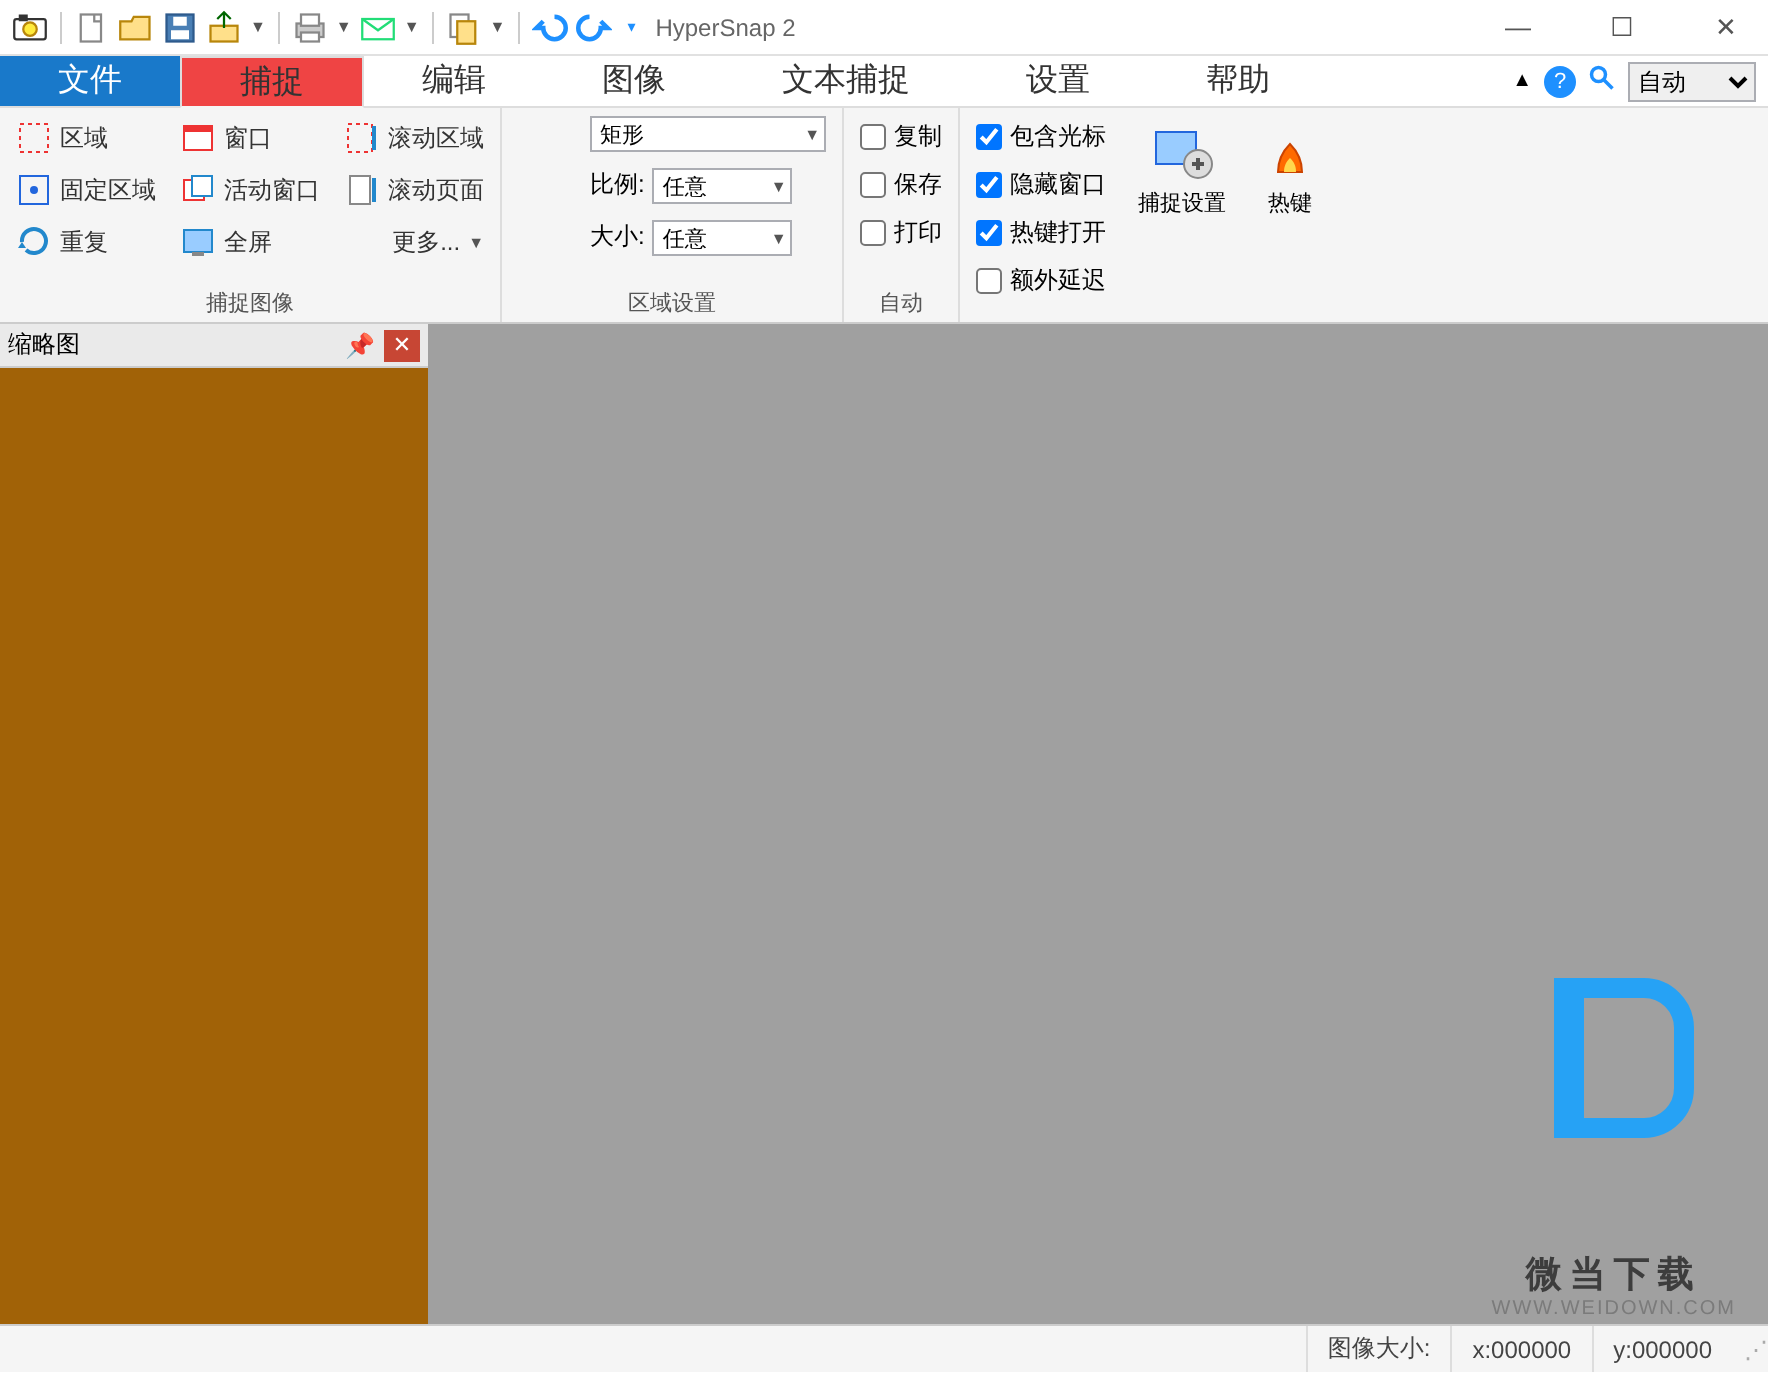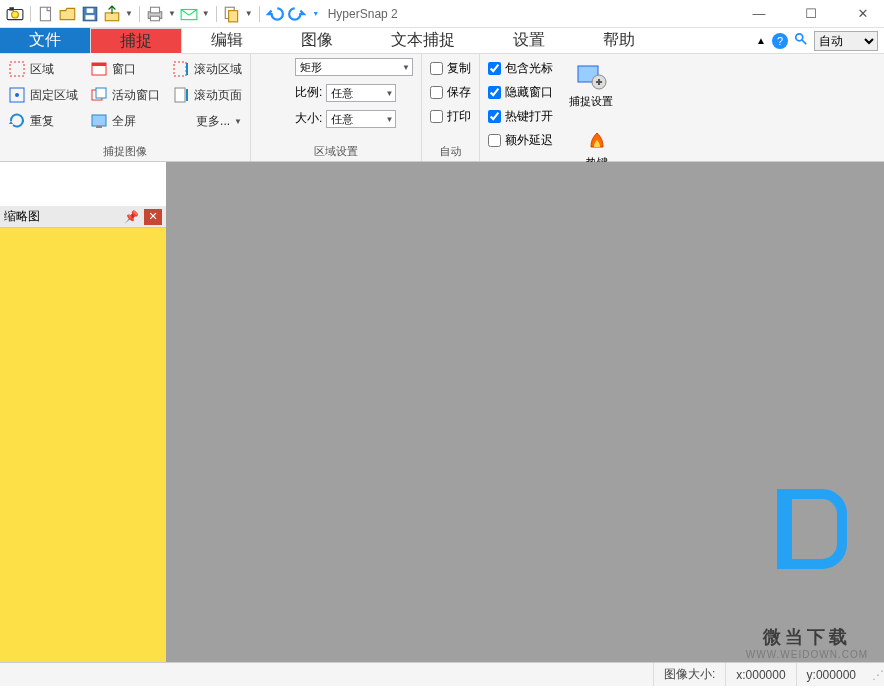--- a/index.html
+++ b/index.html
@@ -31,21 +31,21 @@
 .combo { display: flex; align-items: flex-start; gap: 4px; font-size: 12px; height: 22px; margin-left: 36px; }
 .combo label { white-space: nowrap; }
 .combo .selbox { border: 1px solid #abadb3; background: #fff; width: 70px; height: 18px; display: flex; align-items: center; justify-content: space-between; padding: 0 2px 0 4px; font-size: 11px; }
 .combo.wide .selbox { width: 118px; }
 .chk { display: flex; align-items: center; gap: 4px; font-size: 12px; height: 20px; white-space: nowrap; }
 .chk input { width: 13px; height: 13px; }
 .vbtn { display: flex; flex-direction: column; align-items: center; gap: 2px; font-size: 11px; cursor: pointer; padding: 2px 4px; }
 .vbtn .bigico { width: 32px; height: 32px; }
 
 .workspace { display: flex; height: 500px; }
-.sidepanel { width: 166px; background: #fde047; display: flex; flex-direction: column; margin-top: 44px; }
+.sidepanel { width: 214px; background: #a16207; display: flex; flex-direction: column; }
 .sp-head { height: 22px; background: #eaeaea; border-bottom: 1px solid #ccc; display: flex; align-items: center; padding: 0 4px; font-size: 12px; }
 .sp-head .t { flex: 1; }
 .sp-head .pin { width: 16px; text-align: center; cursor: pointer; color: #555; }
 .sp-head .close { width: 18px; height: 16px; background: #c74634; color: #fff; display: flex; align-items: center; justify-content: center; font-size: 11px; cursor: pointer; margin-left: 4px; }
 .canvas { flex: 1; background: #a0a0a0; position: relative; }
 
 .statusbar { height: 24px; background: #f5f5f5; border-top: 1px solid #ccc; display: flex; align-items: center; font-size: 12px; color: #444; }
 .statusbar .spacer { flex: 1; }
 .statusbar .cell { padding: 0 10px; border-left: 1px solid #ddd; height: 100%; display: flex; align-items: center; }
 .statusbar .grip { width: 18px; text-align: right; padding-right: 2px; color: #aaa; letter-spacing: -2px; }
@@ -291,21 +291,21 @@
           </label>
         <label class="chk">
             <input type="checkbox" checked="" style="">
             <span>热键打开</span>
           </label>
         <label class="chk">
             <input type="checkbox" style="">
             <span>额外延迟</span>
           </label>
       </div>
-      <div class="col" style="flex-direction:column;gap:8px;align-items:flex-end;">
+      <div class="col" style="flex-direction:row;gap:8px;align-items:flex-start;">
         <div class="vbtn">
           <svg class="bigico" viewBox="0 0 32 32">
               <rect x="3" y="6" width="20" height="16" fill="#9cf" stroke="#26d"></rect>
               <circle cx="24" cy="22" r="7" fill="#ddd" stroke="#888"></circle>
               <path d="M21 22h6M24 19v6" stroke="#555" stroke-width="2"></path>
             </svg>
           <span>捕捉设置</span>
         </div>
         <div class="vbtn">
           <svg class="bigico" viewBox="0 0 32 32">

